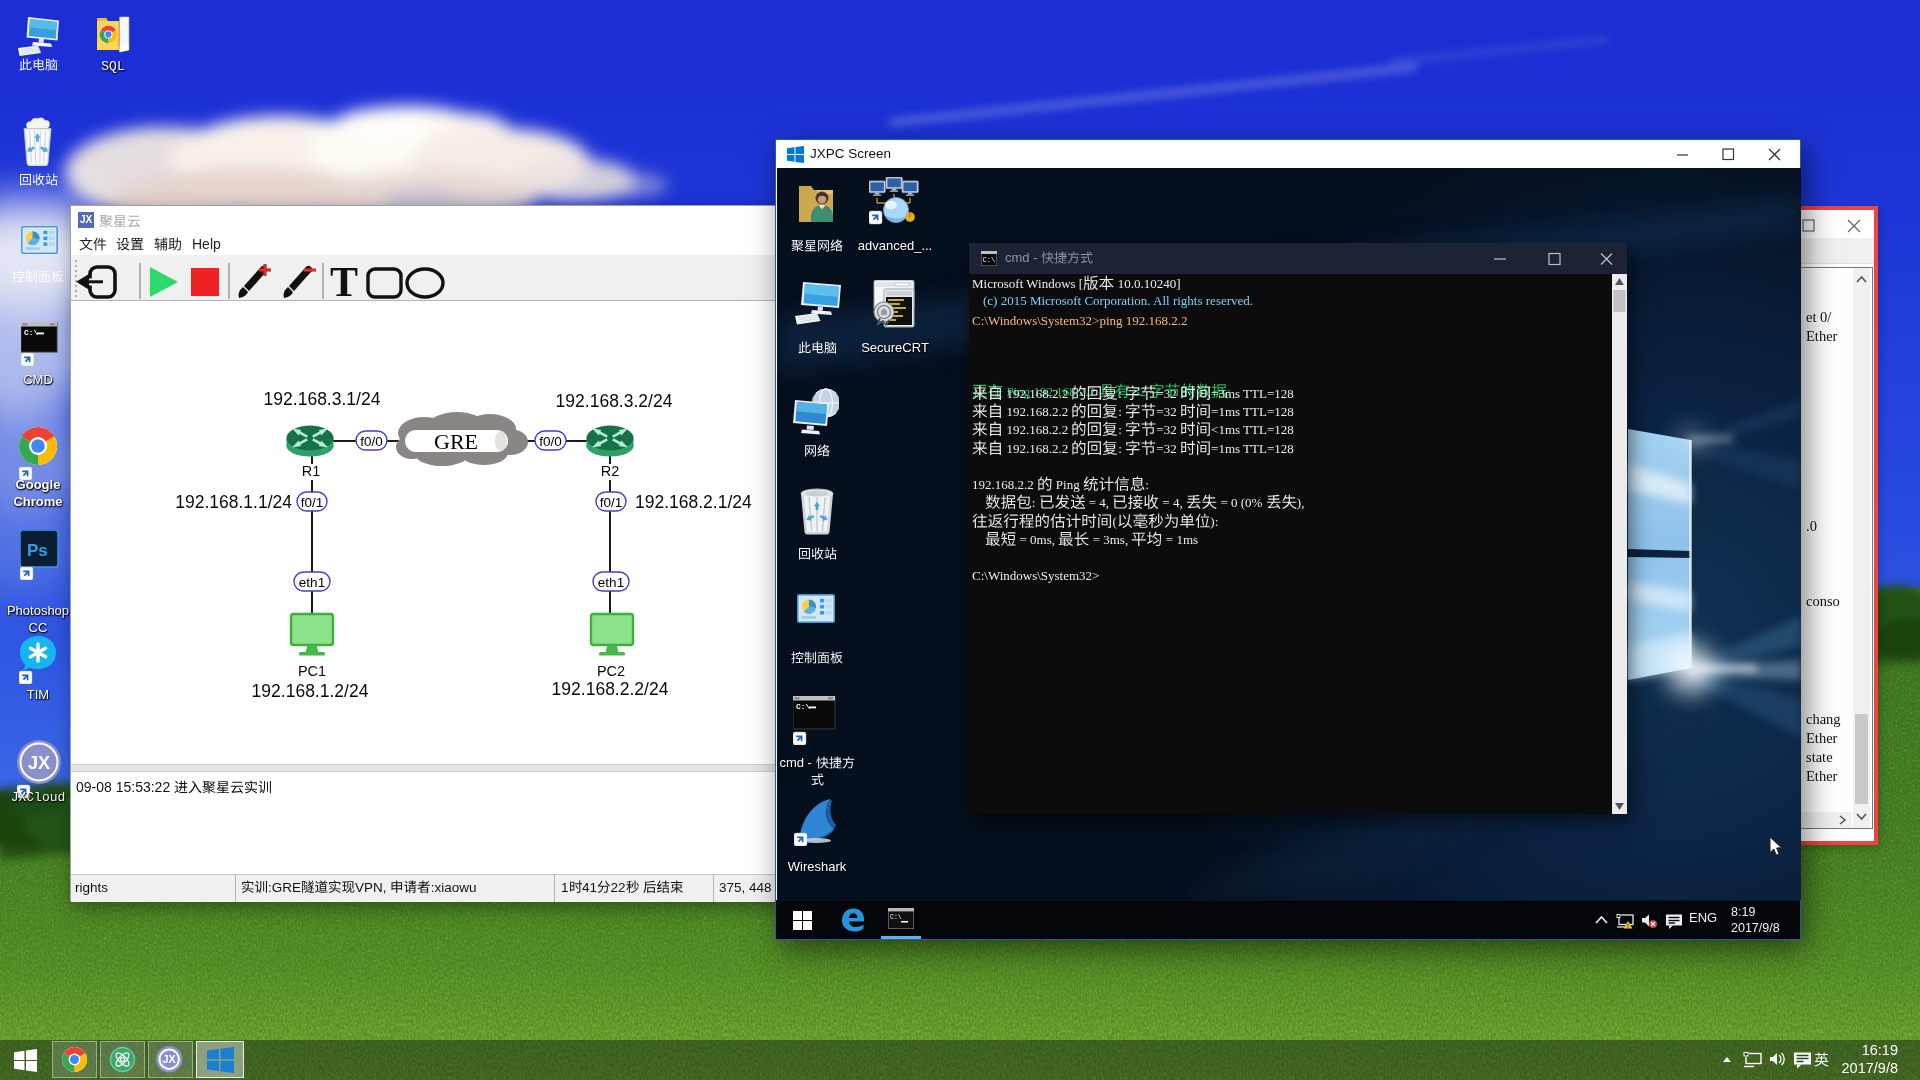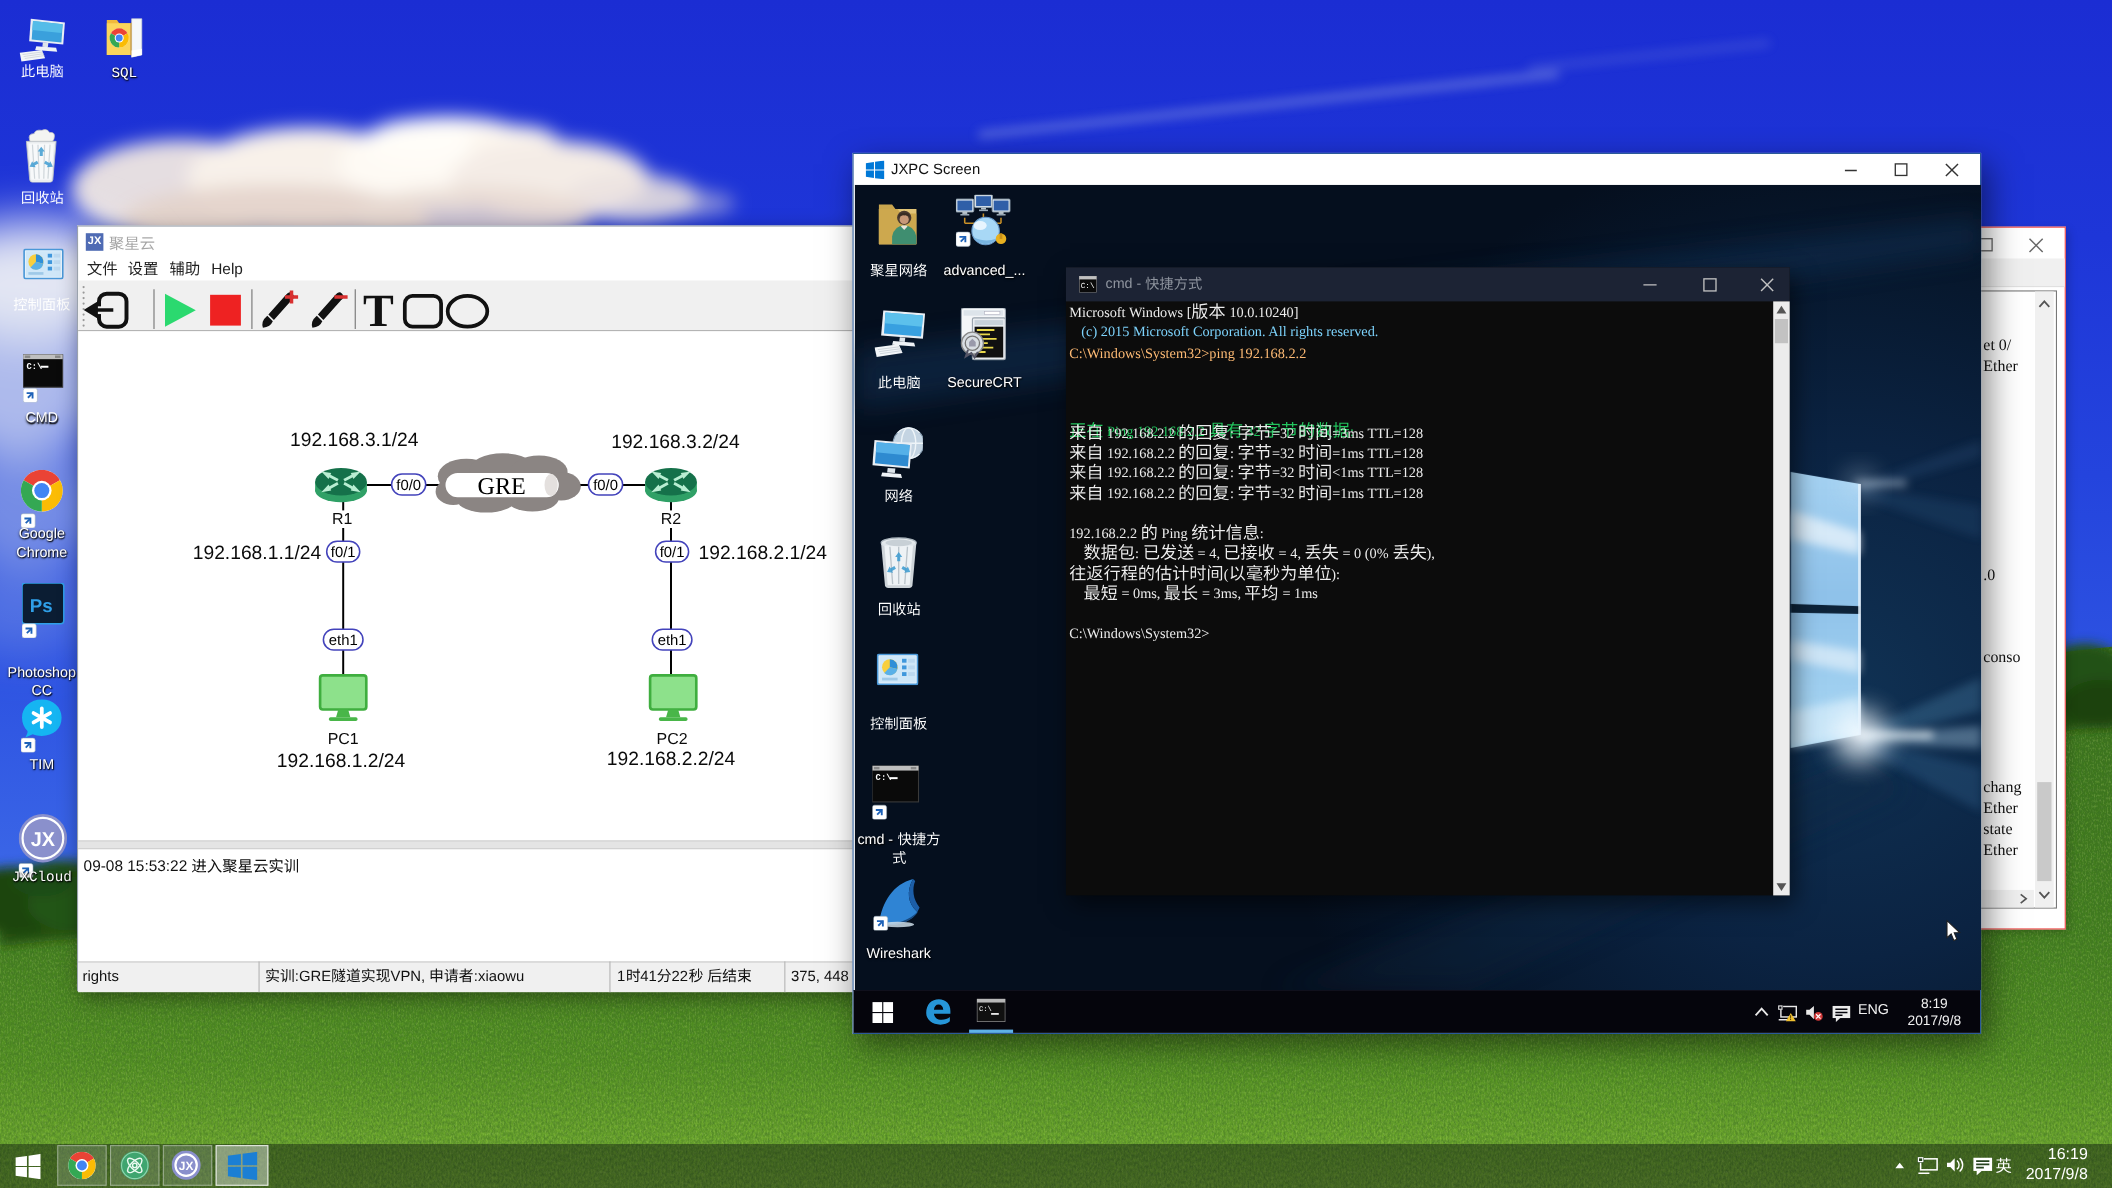--- a/index.html
+++ b/index.html
@@ -288,21 +288,21 @@
         <path d="M0,0 L0.00,19.00 A19.00,19.00 0 0 1 -16.45,-9.50 Z" fill="#34a853"></path>
         <circle cx="0" cy="0" r="8.93" fill="#fff"></circle>
         <circle cx="0" cy="0" r="6.84" fill="#4285f4"></circle>
       </g>
       <g>
         <rect x="0" y="40" width="13" height="13" rx="2" fill="#fff" stroke="#9ab" stroke-width=".5"></rect>
 <path d="M3.2,44.4 L8.6,44.4 L8.6,49.2" fill="none" stroke="#1e62b8" stroke-width="1.7"></path>
 <path d="M8.6,44.4 L4.4,48.6" stroke="#1e62b8" stroke-width="1.7"></path>
       </g>
     </svg>
-<div class="dlbl" style="left:0px;top:476px;width:76px;">Google<br>Chrome</div>
+<div class="dlbl" style="left:0px;top:476px;width:76px;font-weight:bold;">Google<br>Chrome</div>
 <svg class="ab" style="left:20px;top:530px;" width="39" height="50" viewBox="0 0 39 50">
       <g>
 <rect x="0" y="0" width="38" height="37" rx="3" fill="#0b1d33" stroke="#2f9fe8" stroke-width="1.4"></rect>
 <text x="7" y="26" font-size="17" font-weight="bold" fill="#2f9fe8" font-family="Liberation Sans">Ps</text>
 </g>
       <g>
         <rect x="0" y="37" width="13" height="13" rx="2" fill="#fff" stroke="#9ab" stroke-width=".5"></rect>
 <path d="M3.2,41.4 L8.6,41.4 L8.6,46.2" fill="none" stroke="#1e62b8" stroke-width="1.7"></path>
 <path d="M8.6,41.4 L4.4,45.6" stroke="#1e62b8" stroke-width="1.7"></path>
       </g>
@@ -521,21 +521,21 @@
         <use href="#u5206"></use>
       </svg>22<svg class="k" style="width:13.5px;height:13.5px;vertical-align:-1.76px" viewBox="0 0 1000 1000">
         <use href="#u79D2"></use>
       </svg> <svg class="k" style="width:40.5px;height:13.5px;vertical-align:-1.76px" viewBox="0 0 3000 1000">
         <use href="#u540E"></use>
         <use href="#u7ED3" x="1000"></use>
         <use href="#u675F" x="2000"></use>
       </svg></div>
 <div class="ab" style="left:648px;top:674px;font-size:13.5px;color:#111">375, 448</div>
 </div>
-<div class="ab" style="left:1760px;top:206px;width:118px;height:639px;background:#fff;border:1px solid #ef4444;box-shadow:2px 3px 8px rgba(0,0,0,.22)">
+<div class="ab" style="left:1760px;top:206px;width:118px;height:639px;background:#fff;border:4px solid #ef4444;box-shadow:2px 3px 8px rgba(0,0,0,.22)">
 <svg class="ab" style="left:38px;top:8px" width="64" height="16" viewBox="0 0 64 16">
       <rect x="1" y="2" width="11" height="11" fill="none" stroke="#666" stroke-width="1.2"></rect>
       <g stroke="#666" stroke-width="1.3">
         <line x1="46" y1="2" x2="58" y2="14"></line>
         <line x1="58" y1="2" x2="46" y2="14"></line>
       </g>
     </svg>
 <div class="ab" style="left:0;top:28px;width:100%;height:26px;background:#f0f0f0;border-bottom:1px solid #e0e0e0"></div>
 <div class="ab" style="left:0;top:57px;width:109px;height:562px;border:1px solid #787878;background:#fff"></div>
 <div class="ab" style="left:89px;top:58px;width:17px;height:560px;background:#f0f0f0"></div>
@@ -1028,21 +1028,21 @@
           <rect x="72" y="1.5" width="16" height="11" fill="#ececec"></rect>
           <polygon points="75,12.5 75,16 79,12.5" fill="#ececec"></polygon>
           <g stroke="#05050c" stroke-width="1.4">
             <line x1="74.5" y1="4.5" x2="85.5" y2="4.5"></line>
             <line x1="74.5" y1="7.5" x2="85.5" y2="7.5"></line>
             <line x1="74.5" y1="10" x2="81" y2="10"></line>
           </g>
         </g>
       </svg>
 <div class="ab" style="left:913px;top:9px;font-size:13px;color:#f0f0f0">ENG</div>
-<div class="ab" style="left:955px;top:3px;width:55px;text-align:center;font-size:12.5px;color:#f0f0f0;line-height:16px">8:19<br>2017/9/8</div>
+<div class="ab" style="left:955px;top:3px;width:55px;text-align:left;font-size:12.5px;color:#f0f0f0;line-height:16px">8:19<br>2017/9/8</div>
 </div>
 <svg class="ab" style="left:993px;top:696px" width="14" height="21" viewBox="0 0 14 21">
       <path d="M1,1 L1,16.5 L4.8,13 L7.2,19 L10,17.8 L7.6,12 L12.5,11.8 Z" fill="#fff" stroke="#222" stroke-width="1"></path>
     </svg>
 </div>
 <div class="ab" style="left:0;top:1040px;width:1920px;height:40px;background:rgba(14,24,16,.45)">
 <svg class="ab" style="left:14px;top:9px" width="23" height="23" viewBox="0 0 23 23">
       <g fill="#fff">
         <polygon points="0,3.2 10.5,1.8 10.5,11 0,11"></polygon>
         <polygon points="12,1.6 23,0 23,11 12,11"></polygon>

